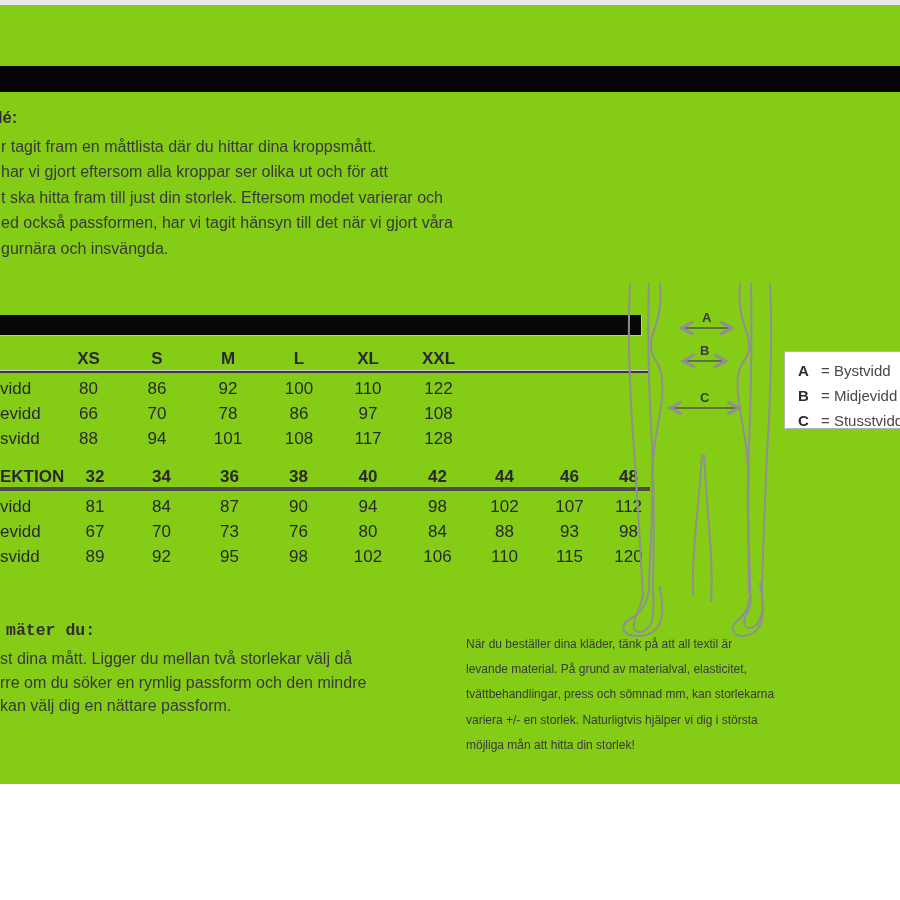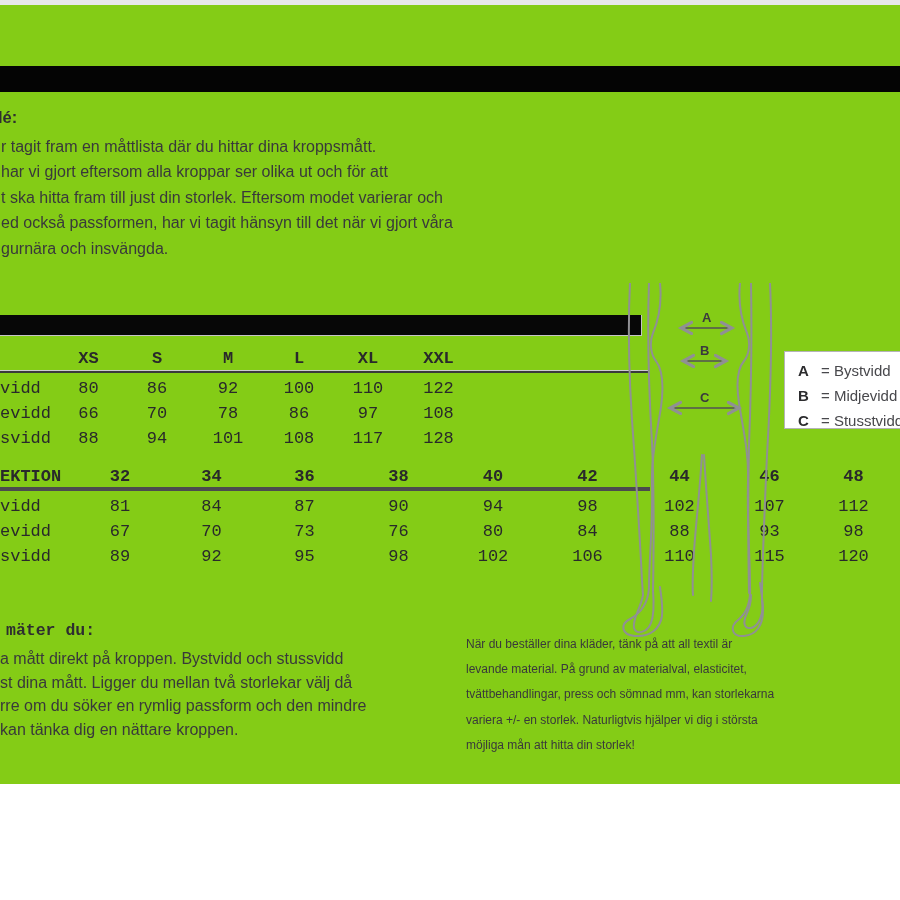--- a/index.html
+++ b/index.html
@@ -13,23 +13,23 @@
   .bar-top{position:absolute;left:0;top:66px;width:900px;height:26px;background:#040404;}
   .bar-table-title{position:absolute;left:0;top:315px;width:641px;height:20px;background:#070707;border-right:1px solid #c4c4c6;border-bottom:1px solid #c4c4c6;}
 
   .intro{position:absolute;left:1px;top:106px;white-space:nowrap;}
   .intro .h{font-weight:bold;font-size:16.5px;line-height:22px;margin-bottom:6px;margin-left:-3px;}
   .intro .line{font-size:16px;line-height:25.4px;color:#39393b;}
 
   .tbl{position:absolute;left:0;}
   .t1{top:349px;}
   .t2{top:467px;}
-  .trow{display:grid;font-family:Liberation Mono, monospace;}
+  .trow{display:grid;}
   .t1 .trow{grid-template-columns:55px 67px 70px 72px 70px 68px 73px;}
-  .t2 .trow{grid-template-columns:62px 66px 67px 69px 69px 70px 69px 65px 65px 53px;gap:25px;}
+  .t2 .trow{grid-template-columns:62px 66px 67px 69px 69px 70px 69px 65px 65px 53px;}
   .trow .c{text-align:center;font-size:17px;height:25px;line-height:25px;color:#29292b;}
   .trow .lbl{text-align:left;}
   .thead .c{font-weight:bold;}
   .t1 .thead .c,.t2 .thead .c{height:20px;line-height:20px;}
   .rule1{width:648px;height:2px;background:#39393b;border-top:1px solid #cccccf;margin:1px 0 3px 0;}
   .rule2{width:650px;height:4px;background:#4b4b4e;margin:0 0 3px 0;}
 
   .measure{position:absolute;left:0;top:620px;white-space:nowrap;}
   .measure .h{font-weight:bold;font-size:16.5px;line-height:22px;padding-left:6px;margin-bottom:5px;font-family:Liberation Mono, monospace;}
   .measure .line{font-size:16px;line-height:23.5px;color:#39393b;}
@@ -157,24 +157,23 @@
       <div class="c">102</div>
       <div class="c">106</div>
       <div class="c">110</div>
       <div class="c">115</div>
       <div class="c">120</div>
     </div>
   </div>
 
   <div class="measure">
     <div class="h">mäter du:</div>
-    <div class="line">a mått direkt på kroppen. Bystvidd och stussvidd</div>
     <div class="line">st dina mått. Ligger du mellan två storlekar välj då</div>
     <div class="line">rre om du söker en rymlig passform och den mindre</div>
-    <div class="line">kan tänka dig en nättare kroppen.</div>
+    <div class="line">kan välj dig en nättare passform.</div>
   </div>
 
   <div class="production">
     <div class="line">När du beställer dina kläder, tänk på att all textil är</div>
     <div class="line">levande material. På grund av materialval, elasticitet,</div>
     <div class="line">tvättbehandlingar, press och sömnad mm, kan storlekarna</div>
     <div class="line">variera +/- en storlek. Naturligtvis hjälper vi dig i största</div>
     <div class="line">möjliga mån att hitta din storlek!</div>
   </div>
 

